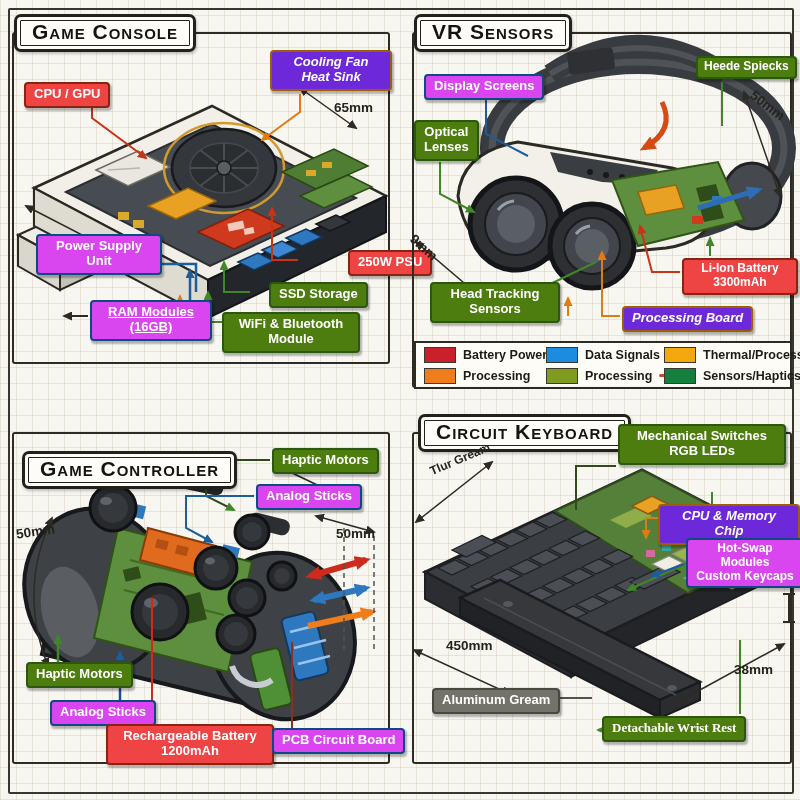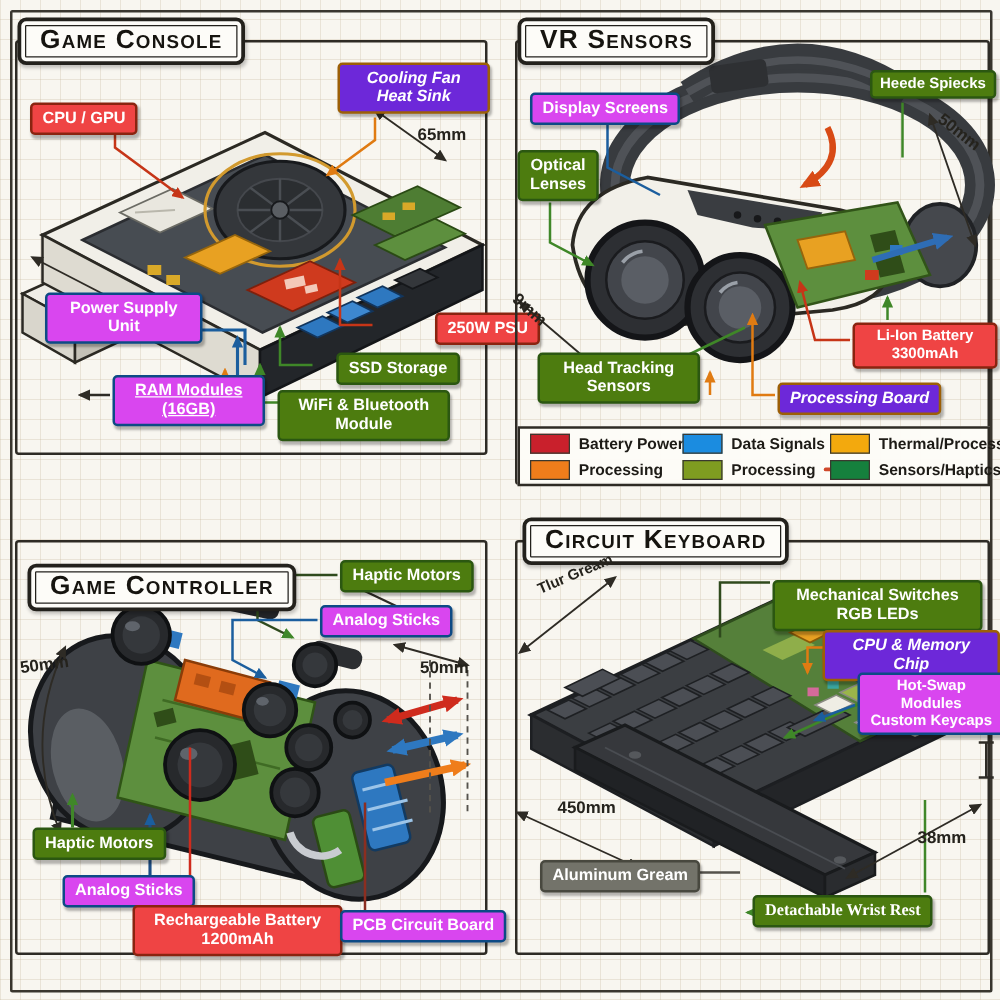--- a/index.html
+++ b/index.html
@@ -482,21 +482,21 @@
     <path d="M14,250 L110,294" stroke="#2e2b25" stroke-width="1.5" marker-start="url(#k-blk)" marker-end="url(#k-blk)"></path>
     <path d="M278,302 L384,244" stroke="#2e2b25" stroke-width="1.5" marker-start="url(#k-blk)" marker-end="url(#k-blk)"></path>
     <path d="M389,194 L389,222" stroke="#2e2b25" stroke-width="2"></path>
     <line x1="383" y1="194" x2="395" y2="194" stroke="#2e2b25" stroke-width="2"></line>
     <line x1="383" y1="222" x2="395" y2="222" stroke="#2e2b25" stroke-width="2"></line>
   </g>
 </svg>
 
 <div class="title-box" style="left:418px;top:414px;">Circuit Keyboard</div>
 <div class="dim" style="left:428px;top:452px;transform:rotate(-23deg);font-size:12px;">Tlur Gream</div>
-<div class="label lb-green" style="left:618px;top:464px;width:148px;">Mechanical Switches
+<div class="label lb-green" style="left:618px;top:424px;width:148px;">Mechanical Switches
 RGB LEDs</div>
 <div class="label lb-orange" style="left:658px;top:504px;">CPU &amp; Memory Chip</div>
 <div class="label lb-blue sm" style="left:686px;top:538px;width:102px;">Hot-Swap Modules
 Custom Keycaps</div>
 <div class="dim" style="left:446px;top:638px;">450mm</div>
 <div class="dim" style="left:734px;top:662px;">38mm</div>
 <div class="label lb-gray" style="left:432px;top:688px;">Aluminum Gream</div>
 <div class="label lb-green" style="left:602px;top:716px;font-family:Liberation Serif, serif;">Detachable Wrist Rest</div>
 
 </body></html>

